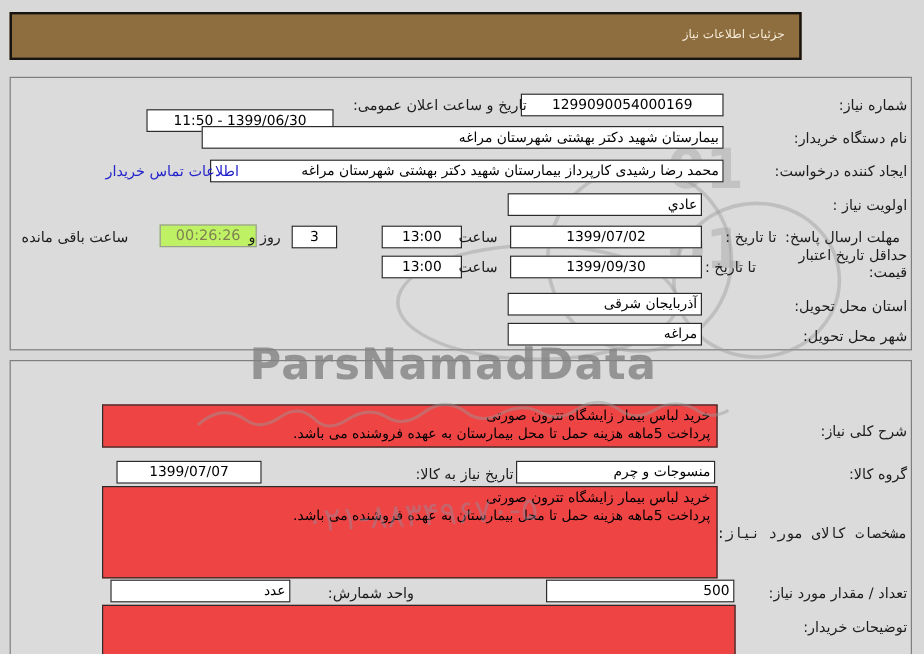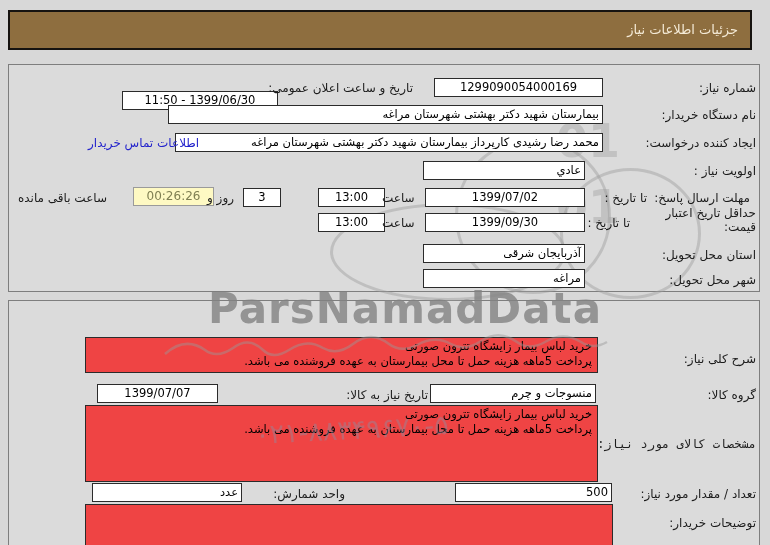--- a/index.html
+++ b/index.html
@@ -1,34 +1,34 @@
 <!DOCTYPE html>
 <html lang="fa"><head>
 <meta charset="utf-8">
 <style>
   html,body{margin:0;padding:0;}
   .page{position:relative;width:770px;height:545px;background:#d8d8d8;overflow:hidden;
         font-family:"DejaVu Sans", sans-serif;direction:rtl;}
-  .titlebar{position:absolute;left:8px;top:10px;width:744px;height:40px;background:#8e6e3f;
-        border:2px solid #161310;box-sizing:border-box;color:#f4ead6;font-size:13px;
+  .titlebar{position:absolute;left:8px;top:10px;width:660px;height:40px;background:#8e6e3f;
+        border:2px solid #161310;box-sizing:border-box;color:#f4ead6;font-size:10px;
         line-height:36px;padding-right:12px;}
   .panel{position:absolute;border:1px solid #7e7e7e;background:#dbdbdb;box-sizing:border-box;z-index:0;}
   .lbl{position:absolute;font-size:12px;color:#1c1c1c;white-space:nowrap;z-index:3;}
   .inp{position:absolute;height:17px;background:#fff;border:1px solid #2b2b2b;font-size:11.5px;
        line-height:17px;padding:0 3px;color:#000;overflow:hidden;white-space:nowrap;z-index:2;}
   .center{text-align:center;}
   .ta{position:absolute;background:#ef4444;border:1px solid #2b2b2b;font-size:11.5px;line-height:15px;
       padding:1px 5px;white-space:pre-line;color:#000;overflow:hidden;z-index:2;}
   .link{position:absolute;font-size:12px;color:#2323cc;z-index:3;cursor:pointer;white-space:nowrap;}
-  .countdown{position:absolute;left:133px;top:187px;width:79px;height:17px;background:#fef9c3;
+  .countdown{position:absolute;left:133px;top:187px;width:79px;height:17px;background:#bef264;
       border:1px solid #9a9a9a;color:#7f7f52;text-align:center;font-size:12px;line-height:17px;z-index:2;}
   .sec-title{position:absolute;font-size:12.5px;font-weight:bold;color:#000;z-index:3;white-space:nowrap;}
   .wm{position:absolute;pointer-events:none;}
   .shape{position:absolute;border:3px solid rgba(158,158,158,.45);border-radius:50%;z-index:1;pointer-events:none;}
-  .brandwm{left:208px;top:284px;font-size:42px;font-weight:bold;color:rgba(130,130,130,.8);
+  .brandwm{left:208px;top:284px;font-size:36px;font-weight:bold;color:rgba(130,130,130,.8);
       letter-spacing:1px;direction:ltr;z-index:6;}
   .fawm{left:150px;top:358px;width:480px;text-align:center;font-size:24px;color:rgba(202,128,60,.42);z-index:6;}
   .phonewm{left:255px;top:414px;font-size:27px;color:rgba(135,146,168,.42);direction:ltr;
       transform:rotate(-3deg);z-index:6;}
   .digitswm{left:556px;top:108px;font-size:46px;font-weight:bold;color:rgba(150,150,150,.35);
       line-height:66px;white-space:pre-line;direction:ltr;z-index:1;}
 </style>
 </head>
 <body>
 
@@ -41,21 +41,21 @@
   <div class="panel" style="left:8px;top:64px;width:752px;height:228px;"></div>
 
   <div class="shape" style="left:455px;top:138px;width:150px;height:150px;"></div>
   <div class="shape" style="left:560px;top:168px;width:135px;height:125px;"></div>
   <div class="shape" style="left:330px;top:203px;width:230px;height:92px;"></div>
   <div class="wm digitswm">01
 01</div>
 
   <span class="lbl" style="right:14px;top:81px;">شماره نیاز:</span>
   <div class="inp center" style="left:434px;top:78px;width:161px;" dir="ltr">1299090054000169</div>
-  <span class="lbl" style="right:357px;top:81px;">تاریخ و ساعت اعلان عمومی:</span>
+  <span class="lbl" style="right:331px;top:81px;">تاریخ و ساعت اعلان عمومی:</span>
   <div class="inp center" style="left:122px;top:91px;width:148px;" dir="ltr">11:50 - 1399/06/30</div>
 
   <span class="lbl" style="right:14px;top:108px;">نام دستگاه خریدار:</span>
   <div class="inp" style="left:168px;top:105px;width:427px;">بیمارستان شهید دکتر بهشتی شهرستان مراغه</div>
 
   <span class="lbl" style="right:14px;top:136px;">ایجاد کننده درخواست:</span>
   <div class="inp" style="left:175px;top:133px;width:420px;">محمد رضا رشیدی کارپرداز بیمارستان شهید دکتر بهشتی شهرستان مراغه</div>
   <span class="link" style="left:88px;top:136px;">اطلاعات تماس خریدار</span>
 
   <span class="lbl" style="right:14px;top:164px;">اولویت نیاز :</span>

